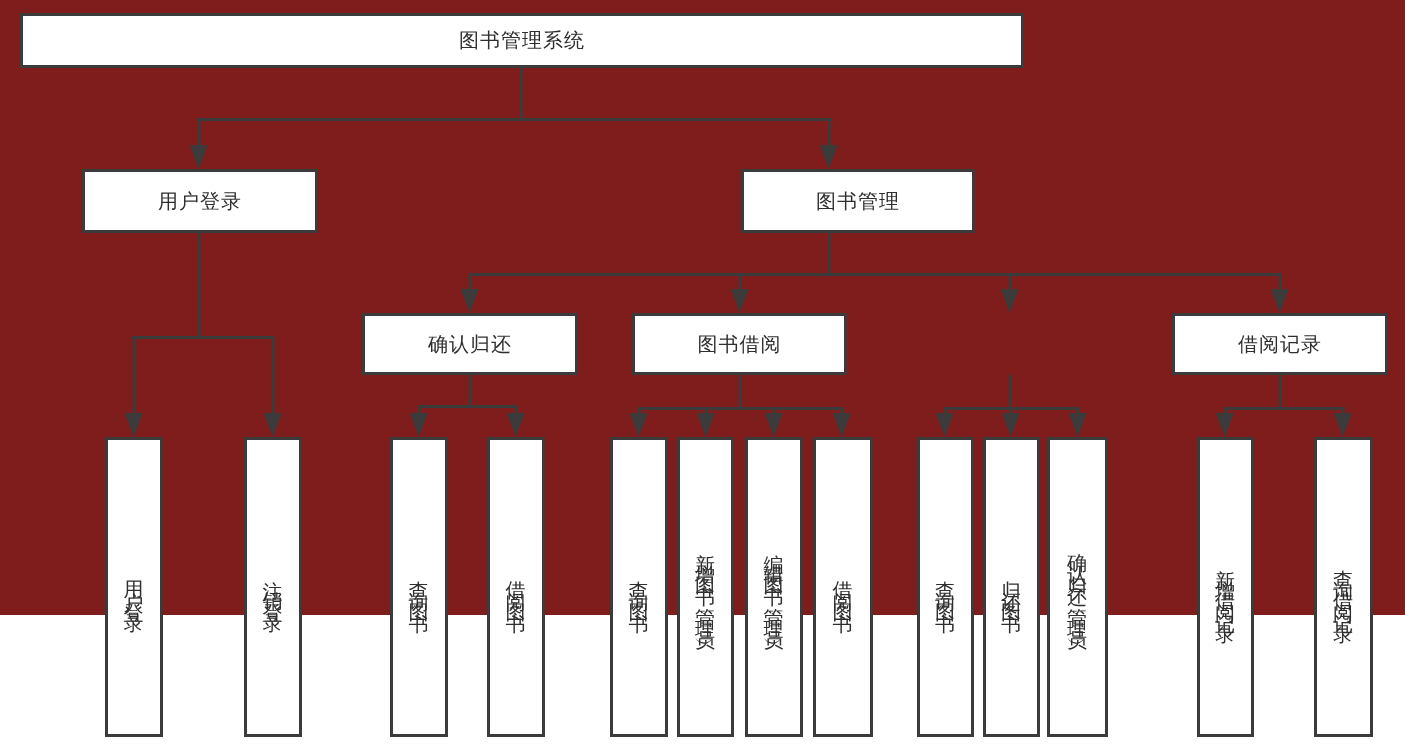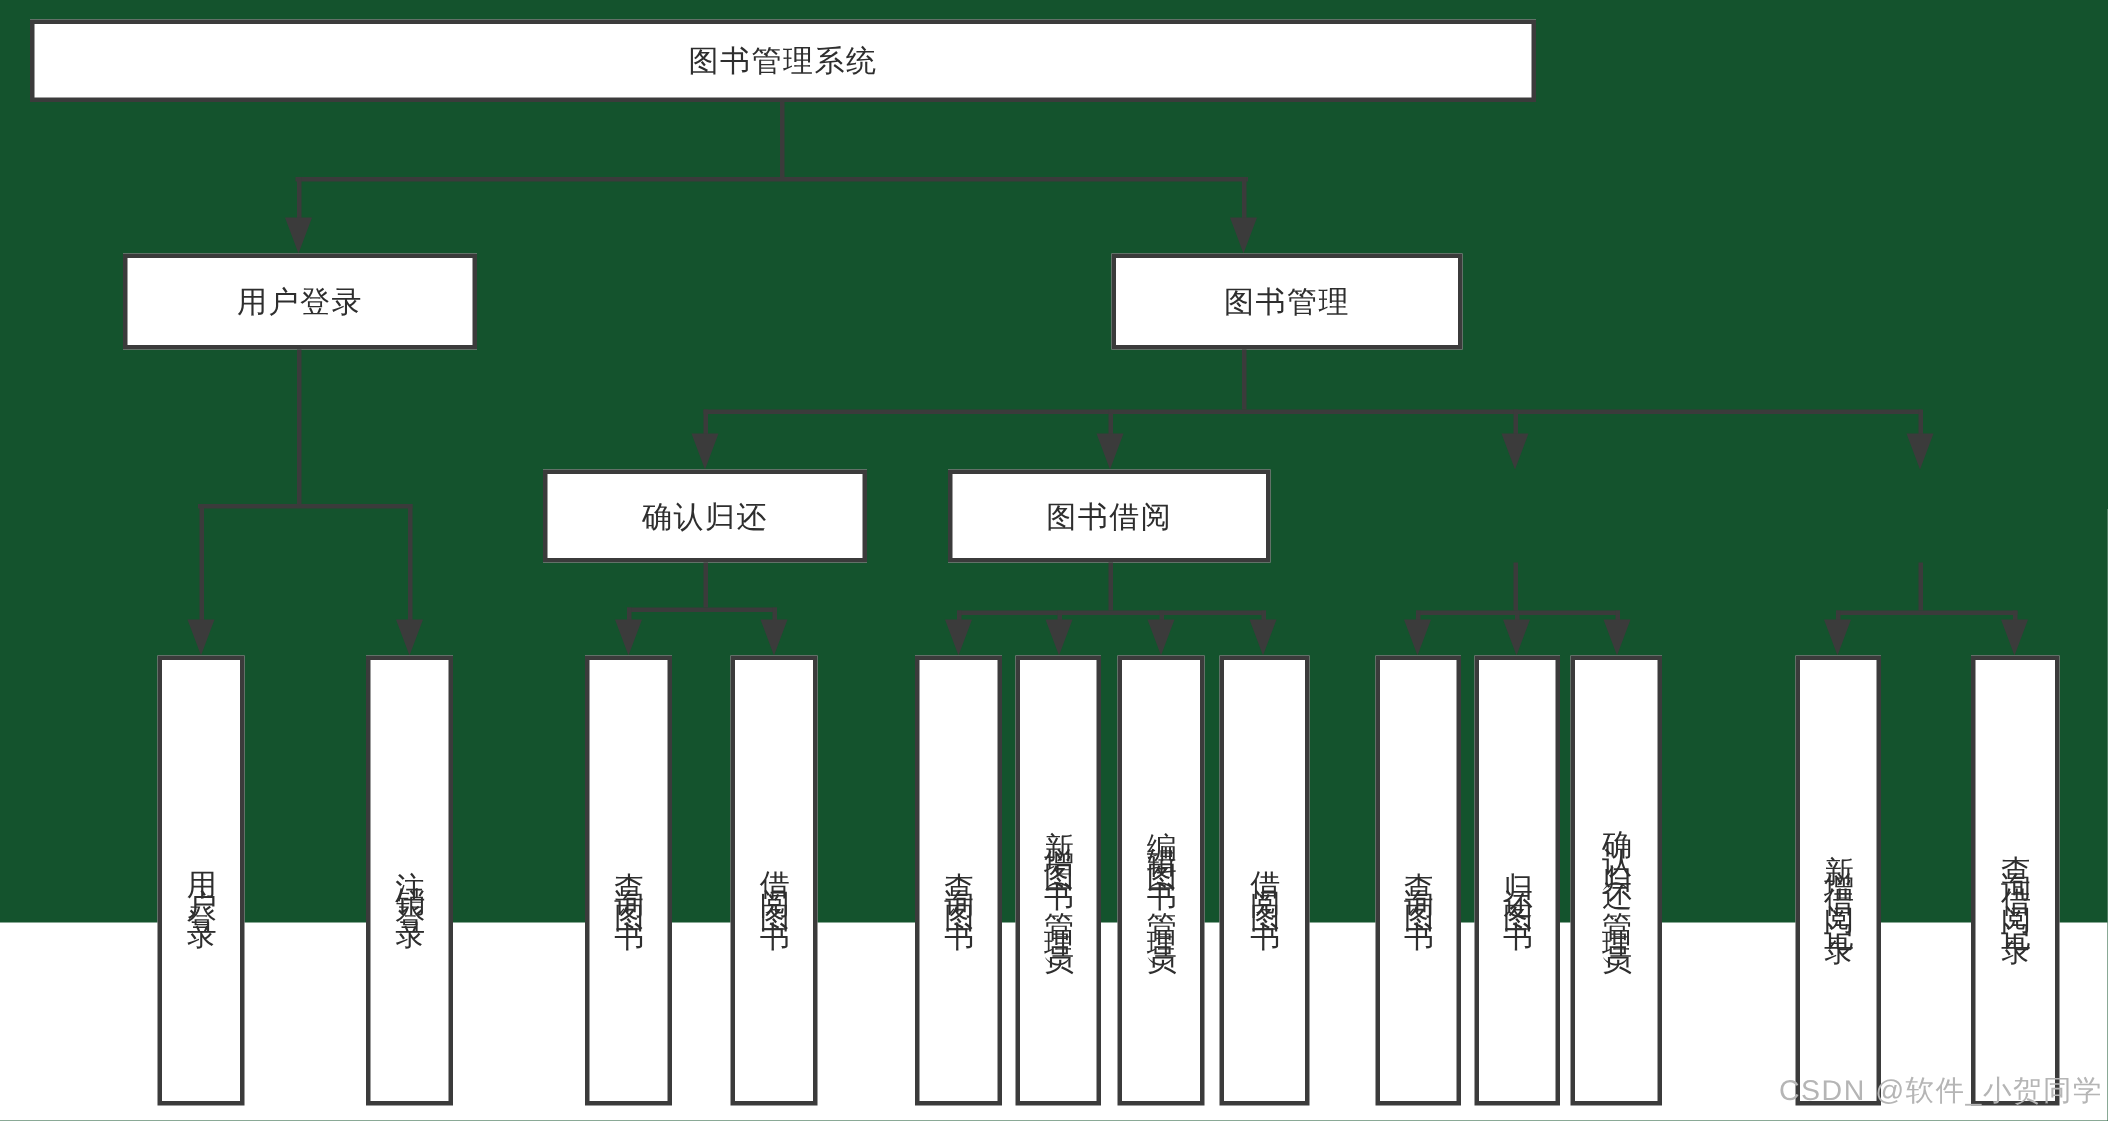--- a/index.html
+++ b/index.html
@@ -1,21 +1,21 @@
 <!DOCTYPE html>
 <html><head>
 <meta charset="utf-8">
 <style>
   html,body{margin:0;padding:0;}
   body{
     width:1405px;height:747px;background:#ffffff;
     font-family:"Liberation Sans","DejaVu Sans",sans-serif;
     color:#2e2e2e;overflow:hidden;
   }
-  #canvas{position:relative;width:1405px;height:615px;background:#14532d;}
+  #canvas{position:relative;width:1405px;height:615px;background:#7f1d1d;}
   .box{
     position:absolute;border:3px solid #3b3b3b;background:#ffffff;
     display:flex;align-items:center;justify-content:center;box-sizing:border-box;
   }
   .hlbl{font-size:20px;letter-spacing:1px;white-space:nowrap;color:#2e2e2e;}
   .vlbl{
     writing-mode:vertical-rl;text-orientation:mixed;
     font-size:20px;letter-spacing:11px;color:#2e2e2e;line-height:1;
   }
   .vline{position:absolute;width:3px;background:#3b3b3b;}
@@ -69,20 +69,23 @@
   <div class="vline" style="left:1009px;top:273px;height:19px"></div>
   <div class="arrow" style="left:1001px;top:289px"></div>
   <div class="vline" style="left:1279px;top:273px;height:19px"></div>
   <div class="arrow" style="left:1271px;top:289px"></div>
 
   <div class="box" style="left:362px;top:313px;width:216px;height:62px">
     <span class="hlbl">确认归还</span>
   </div>
   <div class="box" style="left:632px;top:313px;width:215px;height:62px">
     <span class="hlbl">图书借阅</span>
+  </div>
+  <div class="box" style="left:1172px;top:313px;width:216px;height:62px">
+    <span class="hlbl">借阅记录</span>
   </div>
 
   <div class="vline" style="left:469px;top:375px;height:30px"></div>
   <div class="hline" style="left:418px;top:405px;width:100px"></div>
   <div class="vline" style="left:418px;top:405px;height:11px"></div>
   <div class="arrow" style="left:410px;top:413px"></div>
   <div class="vline" style="left:515px;top:405px;height:11px"></div>
   <div class="arrow" style="left:507px;top:413px"></div>
 
   <div class="vline" style="left:739px;top:375px;height:32px"></div>
@@ -149,15 +152,14 @@
     <span class="vlbl">确认归还（管理员）</span>
   </div>
 
   <div class="box" style="left:1197px;top:437px;width:57px;height:300px">
     <span class="vlbl">新增借阅记录</span>
   </div>
   <div class="box" style="left:1314px;top:437px;width:59px;height:300px">
     <span class="vlbl">查询借阅记录</span>
   </div>
 
-  <div class="watermark">CSDN @软件_小贺同学</div>
 
 </div>
 
 </body></html>

